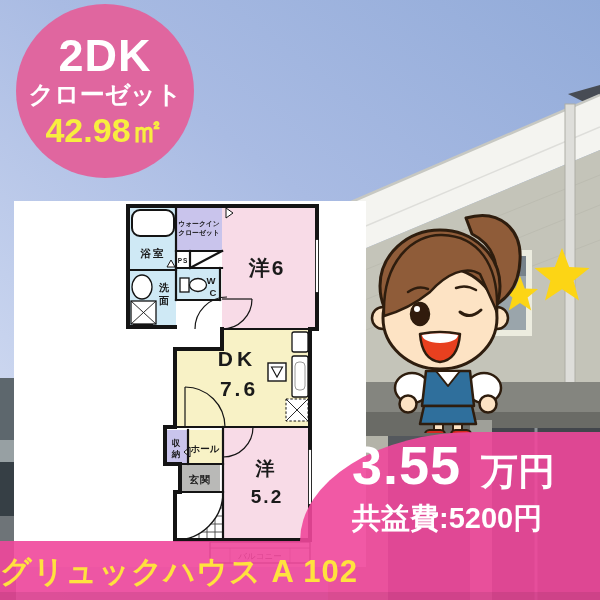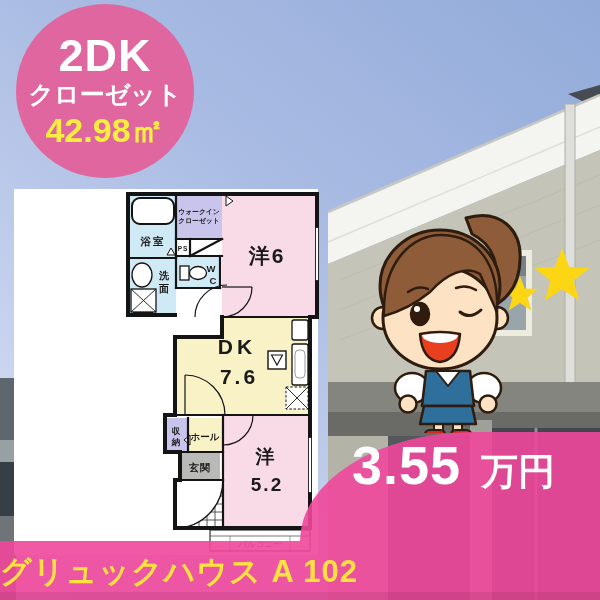--- a/index.html
+++ b/index.html
@@ -7,21 +7,21 @@
     position:relative;width:600px;height:600px;overflow:hidden;
     font-family:"Liberation Sans","DejaVu Sans",sans-serif;
     background:linear-gradient(218deg,#92abd9 0%,#a9bbe3 40%,#c7d3ee 75%,#dde3f4 100%);
   }
   .abs{position:absolute;}
   
   .photo-svg{left:300px;top:80px;width:300px;height:520px;z-index:1;}
   .left-sliver{left:0;top:378px;width:16px;height:222px;z-index:1;
     background:linear-gradient(#5d676d 0 28%, #97a0a3 28% 38%, #363f45 38% 62%, #6e7478 62% 100%);}
   
-  .plan-panel{left:14px;top:189px;width:304px;height:366px;z-index:2;background:#fff;}
+  .plan-panel{left:14px;top:201px;width:352px;height:366px;z-index:2;background:#fff;}
   .plan-panel svg{display:block;}
   
   .badge{left:16px;top:4px;width:178px;height:174px;border-radius:50%;z-index:6;
     display:flex;flex-direction:column;align-items:center;justify-content:center;text-align:center;}
   .badge .l1{font-size:45px;font-weight:800;color:#fff;line-height:1.05;letter-spacing:1px;}
   .badge .l2{font-size:25px;font-weight:700;color:#fff;line-height:1.25;}
   .badge .l3{font-size:34px;font-weight:800;line-height:1.15;}
   
   .mascot{left:370px;top:208px;width:160px;height:225px;z-index:4;}
   .stars{left:498px;top:243px;width:100px;height:78px;z-index:4;}
@@ -257,17 +257,18 @@
 
   <div class="abs swoosh" style="background:rgba(240,71,155,0.9);"></div>
   <div class="abs bottom-bar" style="background:rgba(240,71,155,0.9);"></div>
   <div class="abs bar-shade"></div>
 
   <div class="abs price">
     <div class="row1">
       <span class="big">3.55</span>
       <span class="unit">万円</span>
     </div>
+    <div class="fee">共益費:5200円</div>
   </div>
 
   <div class="abs footer-text" style="color:#ffe23e;">グリュックハウス A 102</div>
 
 </div>
 
 </body></html>

